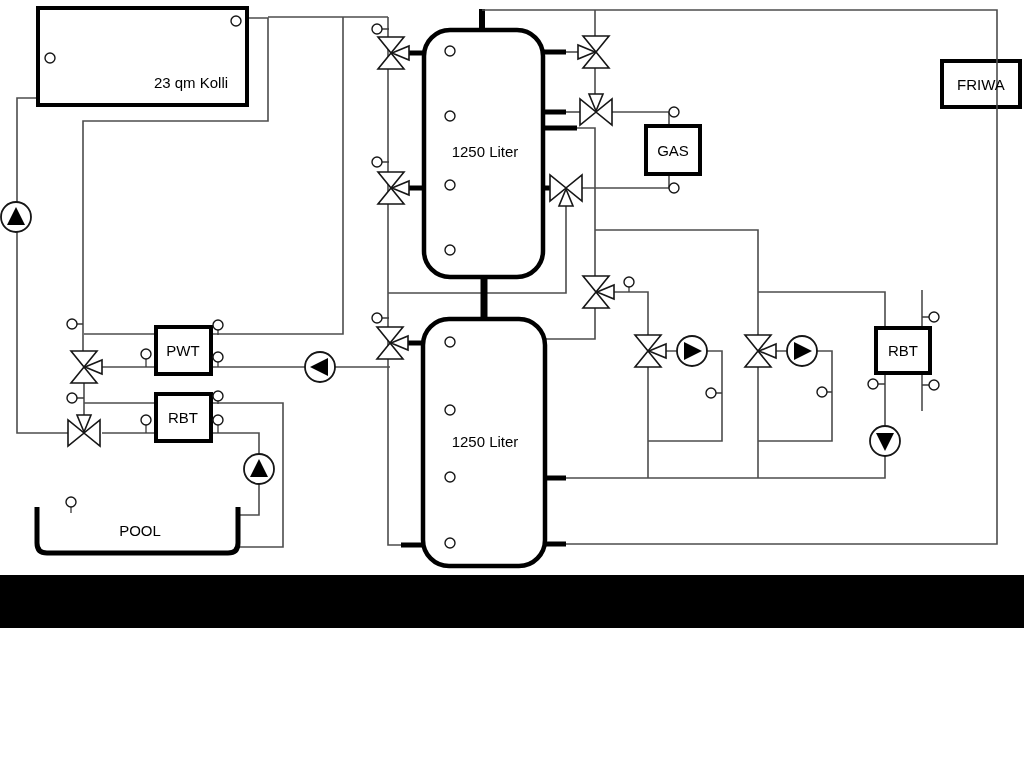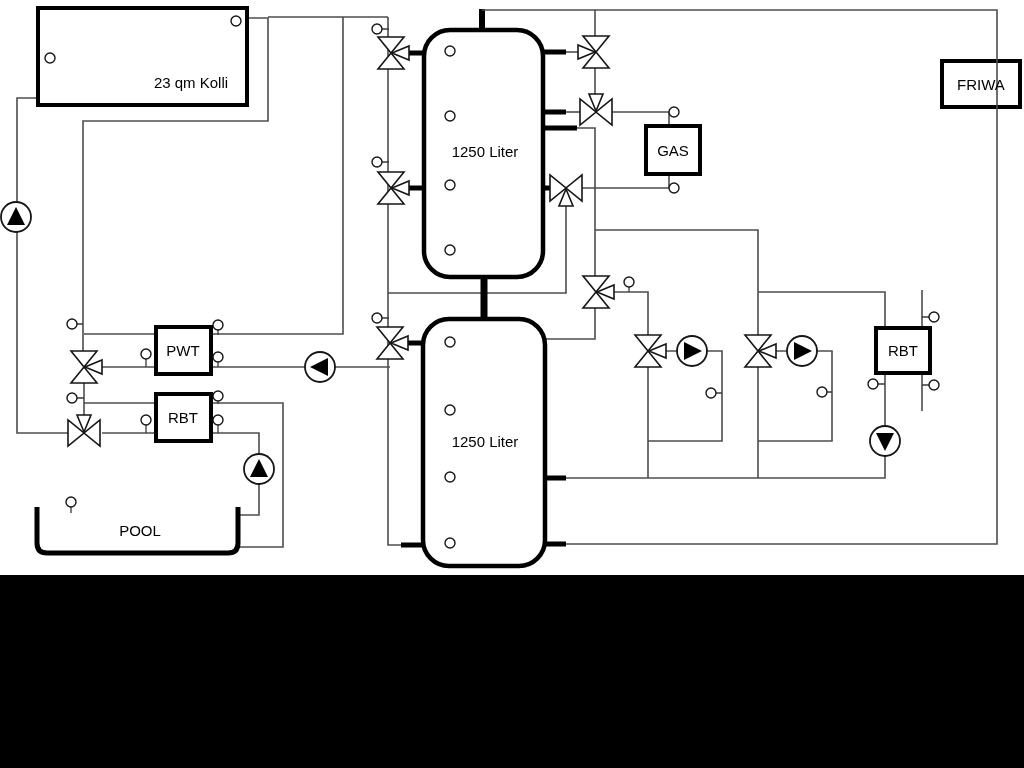--- a/index.html
+++ b/index.html
@@ -1,16 +1,16 @@
 <!DOCTYPE html>
 <html><head>
 <meta charset="utf-8">
 <style>
   html,body { margin:0; padding:0; background:#fff; }
-  #stage { position:relative; width:1024px; height:768px; background:#737373; overflow:hidden; }
+  #stage { position:relative; width:1024px; height:628px; background:#737373; overflow:hidden; }
   svg { display:block; }
   .pipe   { stroke:#4d4d4d; stroke-width:1.6; fill:none; }
   .stem   { stroke:#3a3a3a; stroke-width:1.3; fill:none; }
   .thick  { stroke:#000; stroke-width:5; fill:none; }
   .pipe6  { stroke:#000; stroke-width:6; fill:none; }
   .pipe7  { stroke:#000; stroke-width:7; fill:none; }
   .vessel { fill:#fff; stroke:#000; stroke-width:4.5; }
   .box    { fill:#fff; stroke:#000; stroke-width:4; }
   .pool-w { fill:none; stroke:#000; stroke-width:5; }
   .valve-part { fill:#fff; stroke:#161616; stroke-width:1.6; stroke-linejoin:miter; }

